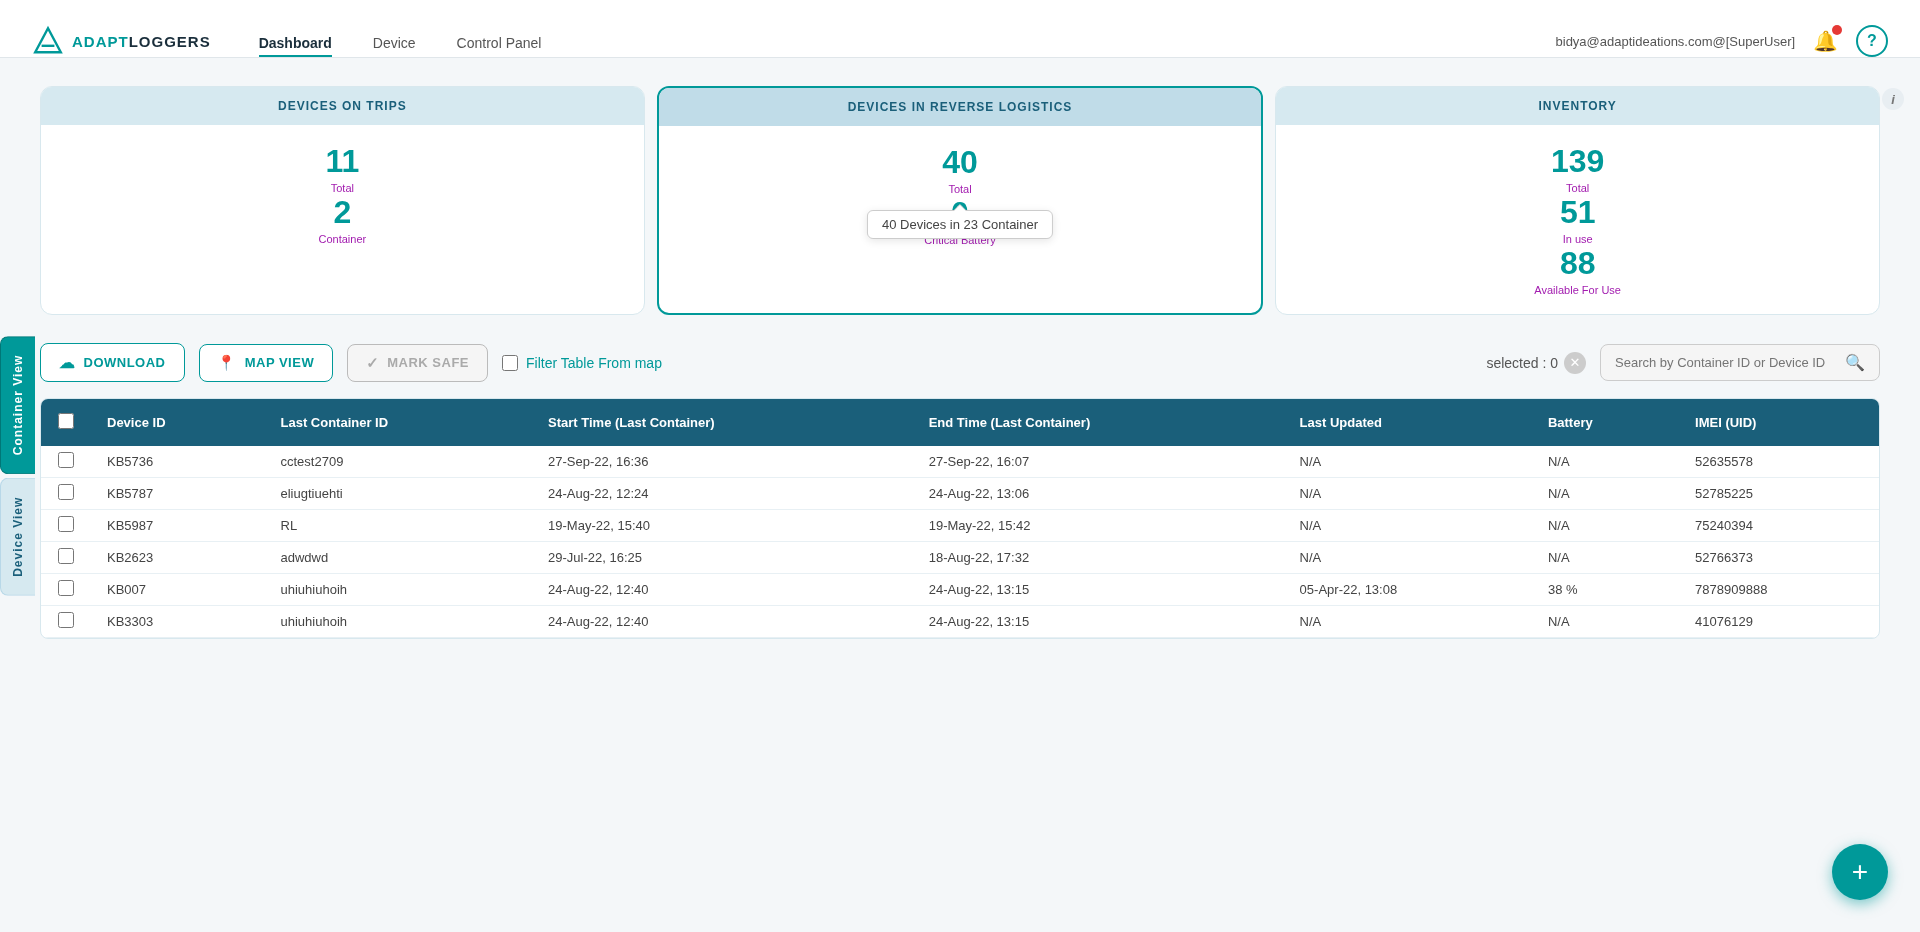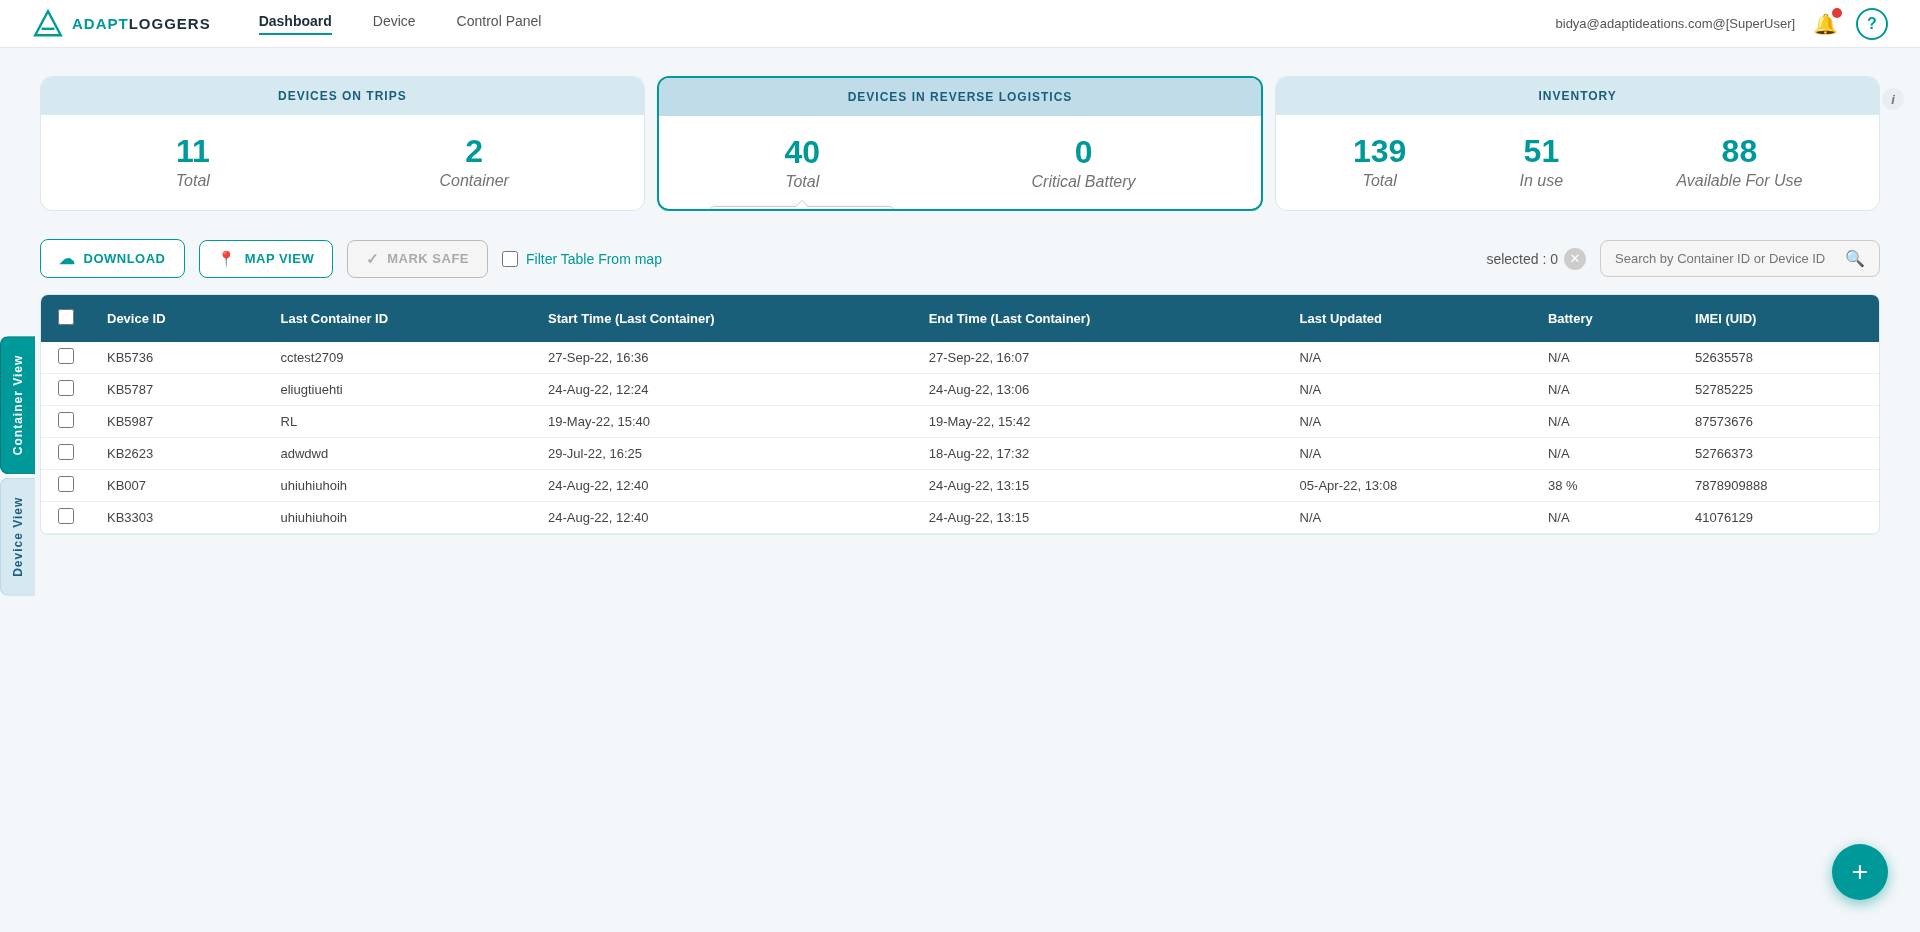--- a/index.html
+++ b/index.html
@@ -1,21 +1,21 @@
 <!DOCTYPE html>
 <html><head>
   <meta charset="utf-8">
   <style>
     * { box-sizing: border-box; margin: 0; padding: 0; }
     body { font-family: 'Segoe UI', Arial, sans-serif; background: #f4f7f9; color: #333; font-size: 14px; }
 
     
     .navbar {
-      display: flex; align-items: center; background: #fff;
-      padding: 0 32px; height: 48px; border-bottom: 1px solid #e0e6ea;
+      display: flex; align-items: flex-end; background: #fff;
+      padding: 0 32px; height: 58px; border-bottom: 1px solid #e0e6ea;
       position: relative; z-index: 10;
     }
     .logo { display: flex; align-items: center; gap: 8px; margin-right: 48px; }
     .logo-icon { width: 32px; height: 32px; }
     .logo-text { font-size: 15px; font-weight: 700; letter-spacing: 1px; color: #1a2e3b; }
     .logo-text span { color: #009999; }
     .nav-links { display: flex; gap: 41px; }
     .nav-link { font-size: 14px; font-weight: 500; color: #555; text-decoration: none; cursor: pointer; padding-bottom: 4px; }
     .nav-link.active { color: #1a2e3b; font-weight: 700; border-bottom: 2px solid #009999; }
     .nav-right { margin-left: auto; display: flex; align-items: center; gap: 18px; }
@@ -40,24 +40,24 @@
       background: #fff; border-radius: 12px; border: 1px solid #d8e8ee;
       flex: 1; overflow: hidden;
     }
     .stat-card.active-card { border: 2px solid #009999; }
     .stat-card-header {
       background: #d6e9f0; padding: 12px 20px;
       font-size: 12px; font-weight: 700; letter-spacing: 1px; color: #1a5f7a;
       text-align: center; text-transform: uppercase;
     }
     .stat-card.active-card .stat-card-header { background: #c0dce8; }
-    .stat-card-body { display: flex; justify-content: space-around; align-items: center; padding: 18px 20px; }
+    .stat-card-body { display: flex; justify-content: space-around; align-items: center; padding: 18px 20px; flex-direction: column; }
     .stat-item { text-align: center; }
     .stat-value { font-size: 32px; font-weight: 700; color: #009999; }
-    .stat-label { font-size: 16px; color: #737373; margin-top: 2px; font-style: italic; }
+    .stat-label { font-size: 11px; color: #a21caf; margin-top: 2px; }
 
     
     .tooltip-wrapper { position: relative; display: inline-block; }
     .tooltip-box {
       position: absolute; bottom: -44px; left: 50%; transform: translateX(-50%);
       background: #fff; border: 1px solid #ccc; border-radius: 6px;
       padding: 6px 14px; font-size: 13px; color: #444;
       white-space: nowrap; box-shadow: 0 2px 8px rgba(0,0,0,0.1);
       z-index: 20;
     }
@@ -303,21 +303,21 @@
       <td>52785225</td>
     </tr>
           <tr>
       <td><input type="checkbox" class="cb" style=""></td>
       <td>KB5987</td>
       <td>RL</td>
       <td>19-May-22, 15:40</td>
       <td>19-May-22, 15:42</td>
       <td>N/A</td>
       <td>N/A</td>
-      <td>87573676</td>
+      <td>75240394</td>
     </tr>
           <tr>
       <td><input type="checkbox" class="cb" style=""></td>
       <td>KB2623</td>
       <td>adwdwd</td>
       <td>29-Jul-22, 16:25</td>
       <td>18-Aug-22, 17:32</td>
       <td>N/A</td>
       <td>N/A</td>
       <td>52766373</td>

